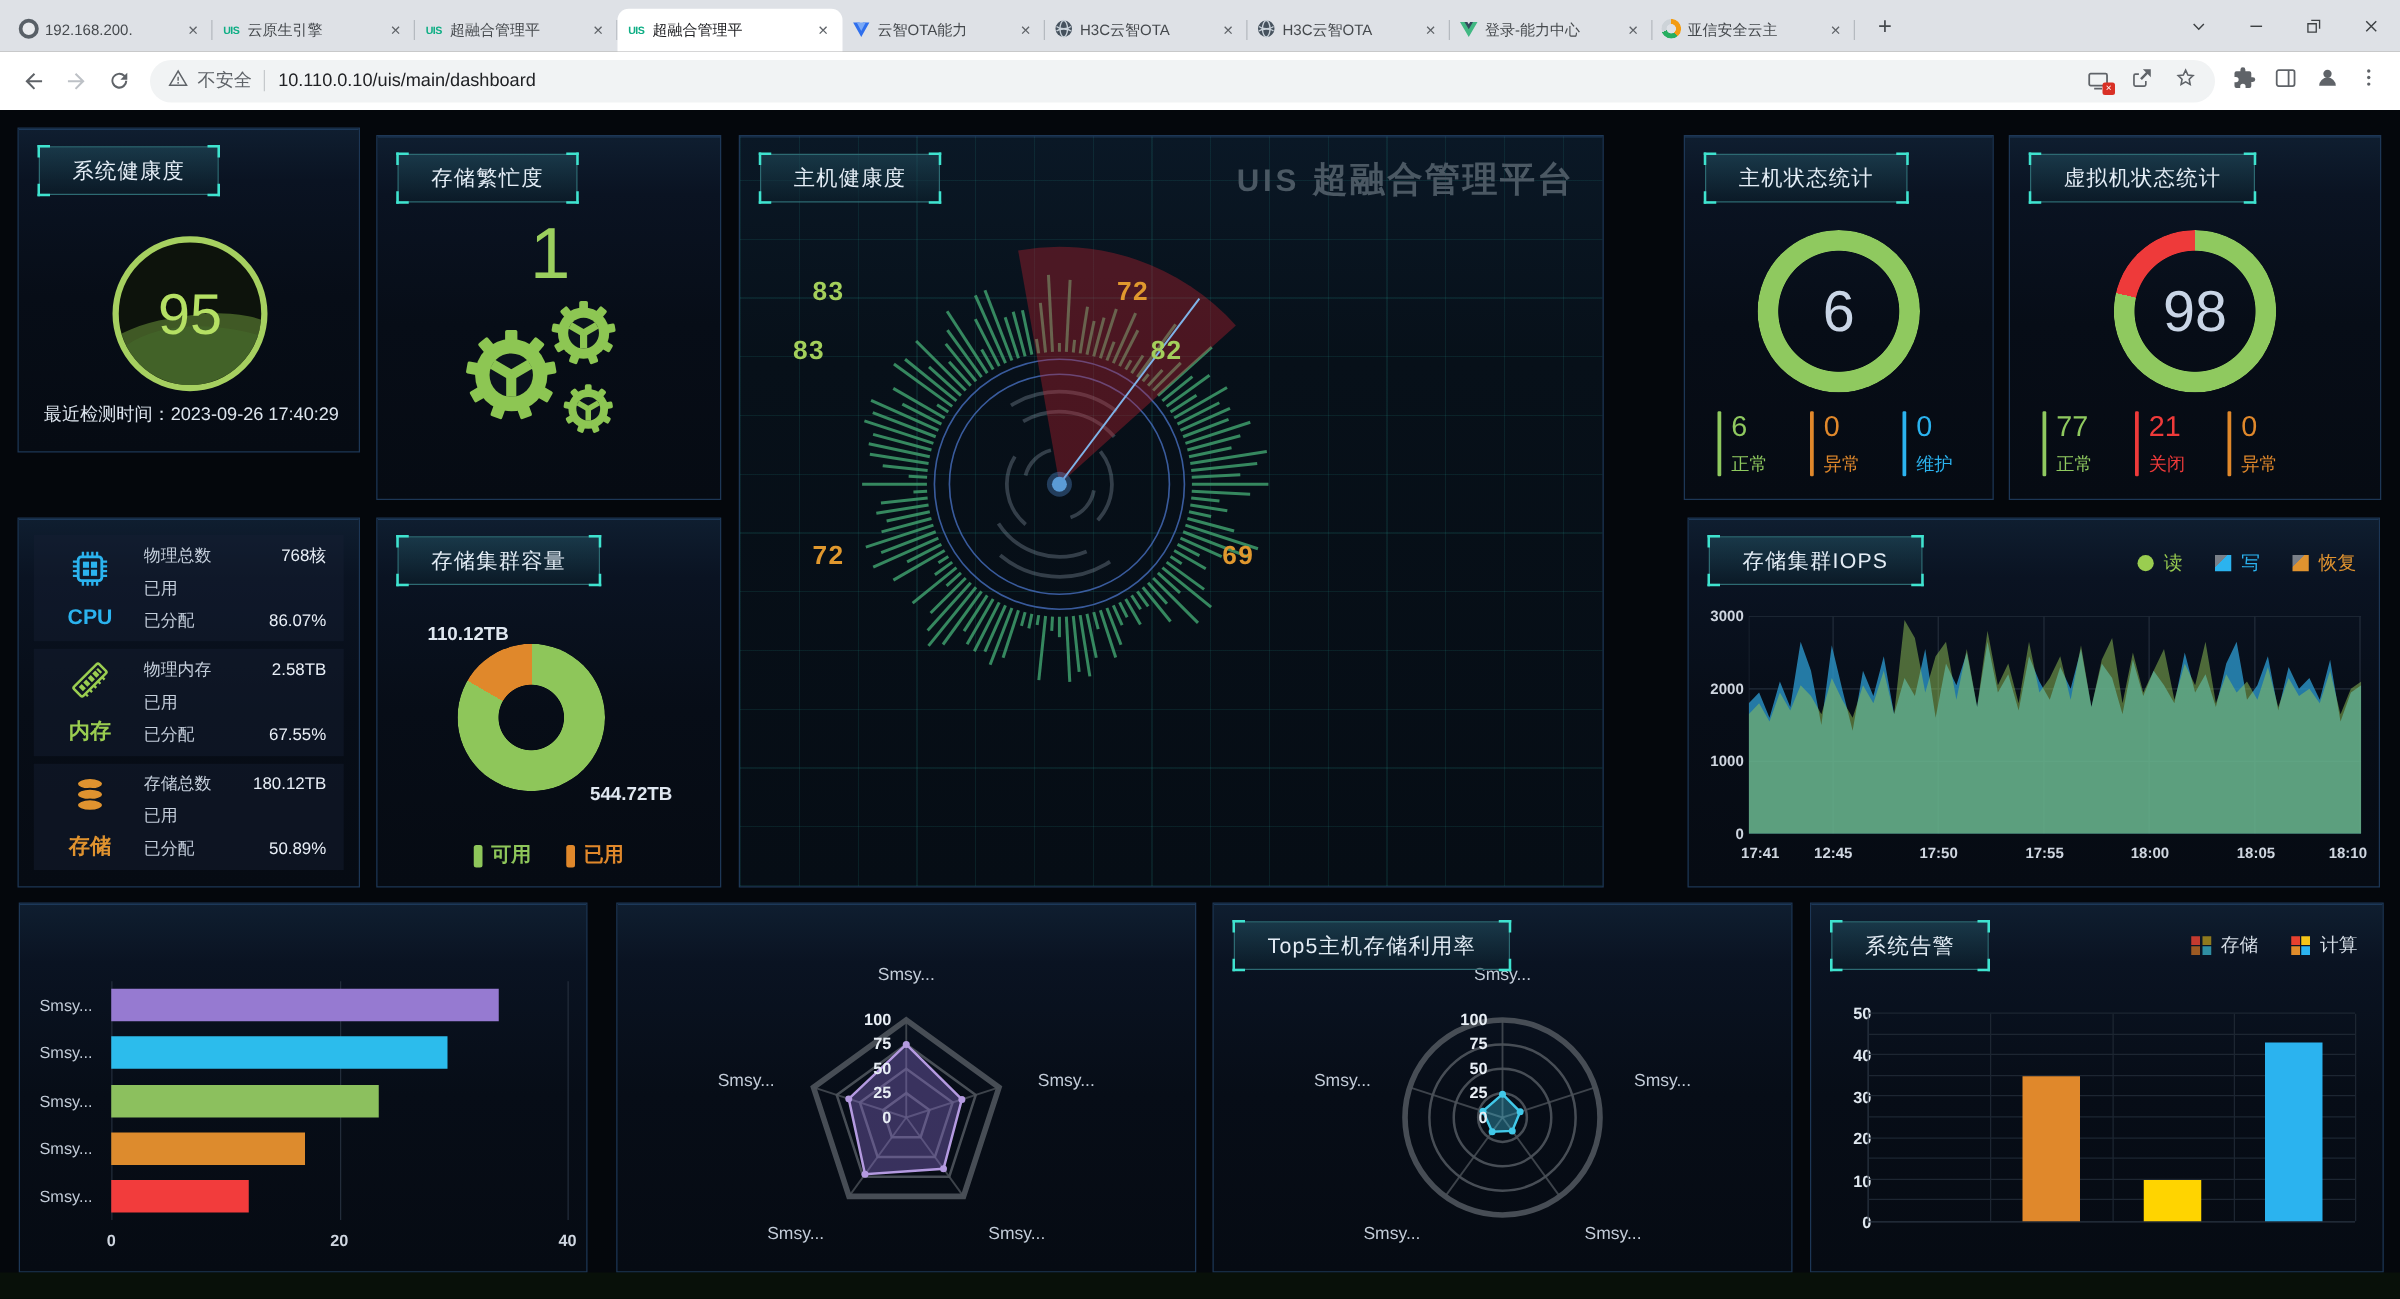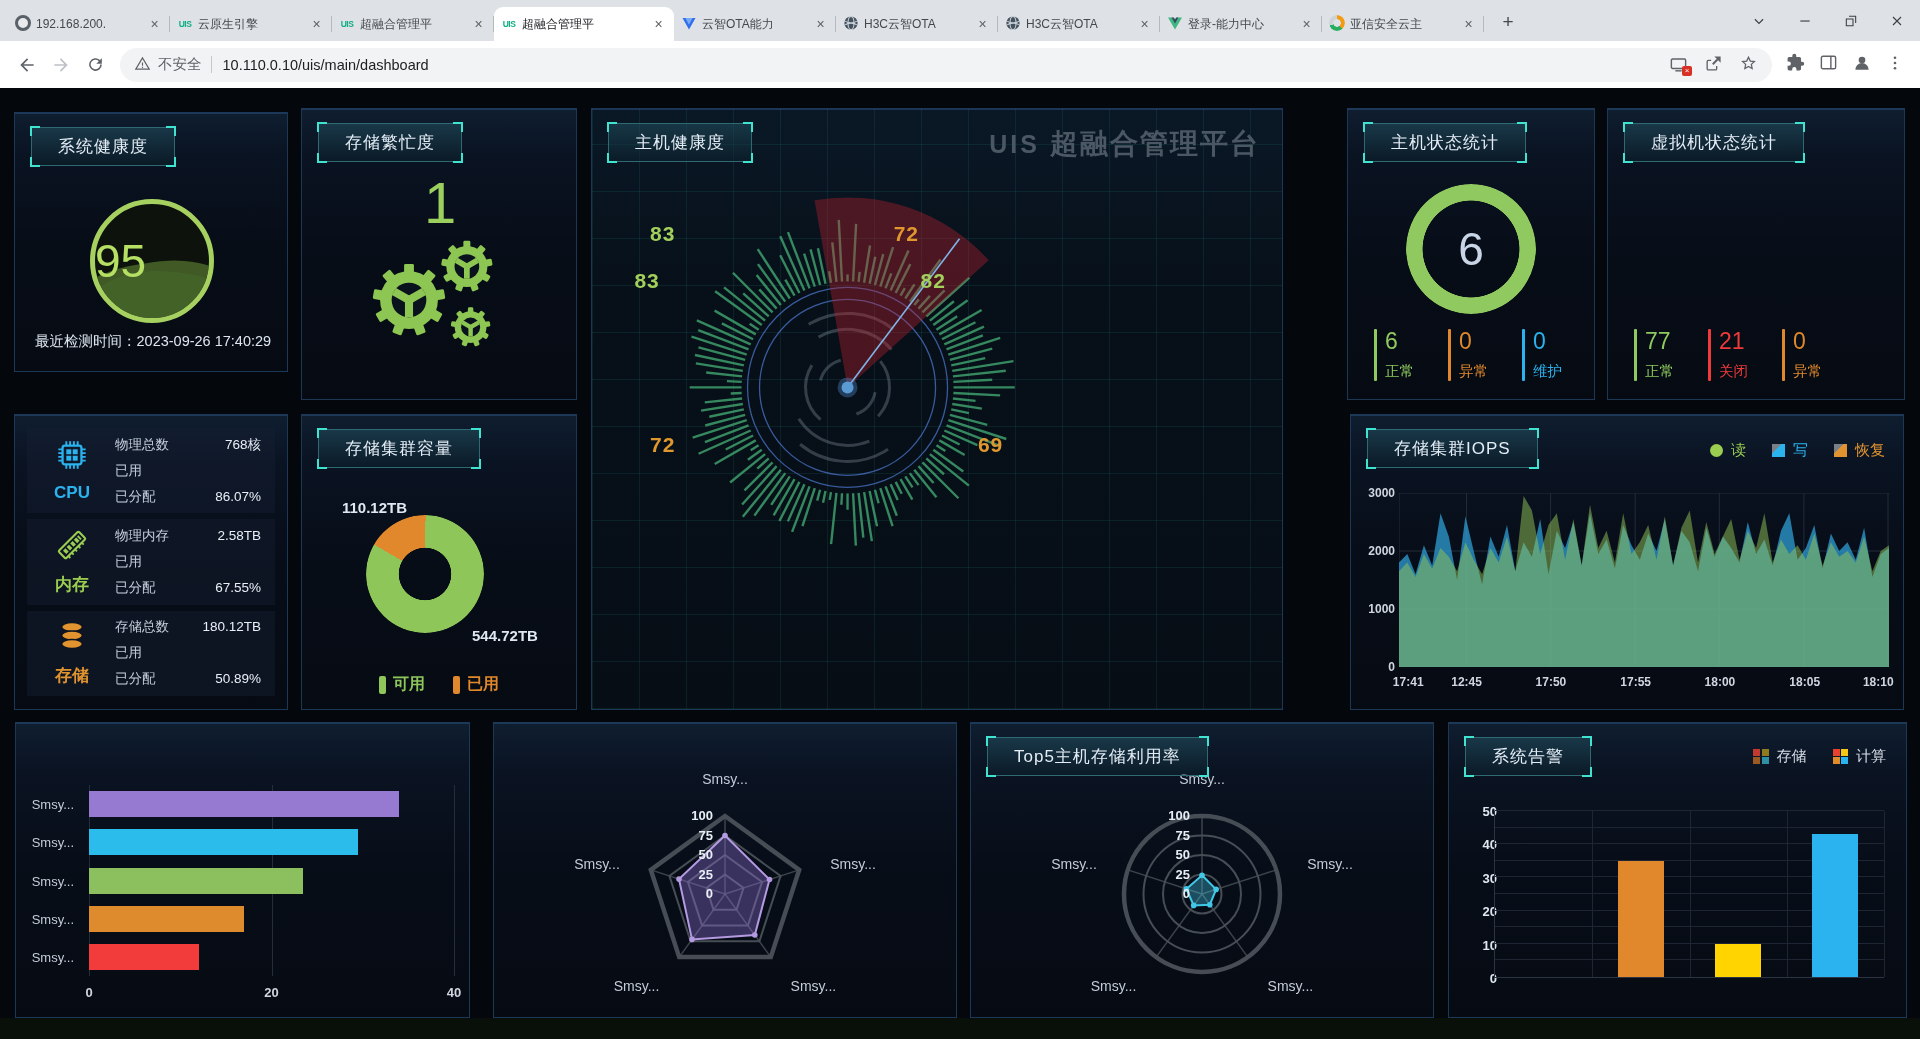--- a/index.html
+++ b/index.html
@@ -32,38 +32,38 @@
 
 .page{position:absolute;top:88px;left:0;width:1920px;height:951px;background:#04070c}
 .panel{position:absolute;background:linear-gradient(180deg,#0f1e30 0%,#0a1322 16%,#070d17 52%,#060b13 100%);border:1px solid #1d3756;box-shadow:inset 0 1px 0 rgba(70,130,200,.28)}
 .hdr{position:absolute;top:14px;left:16px;padding:7px 26px;font-size:17px;color:#e4edf6;letter-spacing:1px;background:linear-gradient(180deg,rgba(34,80,96,.55),rgba(12,32,44,.55));border:1px solid #2d6a72;z-index:3}
 .hdr i{position:absolute;width:10px;height:10px;border:2px solid #3fe3cf}
 .hdr .tl{left:-2px;top:-2px;border-right:none;border-bottom:none}
 .hdr .tr{right:-2px;top:-2px;border-left:none;border-bottom:none}
 .hdr .bl{left:-2px;bottom:-2px;border-right:none;border-top:none}
 .hdr .br{right:-2px;bottom:-2px;border-left:none;border-top:none}
 
-#p-health{left:14px;top:24px;width:274px;height:260px}
+#p-health{left:14px;top:14px;width:274px;height:260px}
 #p-busy{left:301px;top:20px;width:276px;height:292px}
 #p-radar{left:591px;top:20px;width:692px;height:602px;background:
  repeating-linear-gradient(0deg,rgba(35,160,150,.13) 0 1px,transparent 1px 47px),
  repeating-linear-gradient(90deg,rgba(35,160,150,.13) 0 1px,transparent 1px 47px),
  linear-gradient(180deg,#0a1826 0%,#071019 30%,#060d15 100%)}
 #p-hoststat{left:1347px;top:20px;width:248px;height:292px}
 #p-vmstat{left:1607px;top:20px;width:298px;height:292px}
 #p-res{left:14px;top:326px;width:274px;height:296px}
 #p-cap{left:301px;top:326px;width:276px;height:296px}
 #p-iops{left:1350px;top:326px;width:554px;height:296px}
 #p-cpu{left:15px;top:634px;width:455px;height:296px}
 #p-mem{left:493px;top:634px;width:464px;height:296px}
 #p-sto{left:970px;top:634px;width:464px;height:296px}
 #p-alerts{left:1448px;top:634px;width:459px;height:296px}
 .strip{position:absolute;left:0;top:930px;width:1920px;height:21px;background:#081009}
 
-.gauge{position:absolute;left:75px;top:86px;width:124px;height:124px;border-radius:50%;border:5px solid #a6d060;background:#0d130c;overflow:hidden;display:flex;align-items:center;justify-content:flex-start}
+.gauge{position:absolute;left:75px;top:86px;width:124px;height:124px;border-radius:50%;border:5px solid #a6d060;background:#0d130c;overflow:hidden;display:flex;align-items:center;justify-content:center}
 .gauge::before{content:'';position:absolute;left:-30%;bottom:-44%;width:160%;height:92%;background:#74a03e;opacity:.5;border-radius:45%;transform:rotate(-9deg)}
 .gauge::after{content:'';position:absolute;left:-12%;bottom:-58%;width:160%;height:98%;background:#44672a;opacity:.65;border-radius:48%;transform:rotate(7deg)}
 .gauge-val{position:relative;z-index:2;font-size:46px;color:#b5e064}
 .check-time{position:absolute;bottom:20px;left:20px;font-size:14.5px;color:#dde5ee}
 
 .busy-one{position:absolute;left:122px;top:60px;font-size:58px;color:#9bcf5e}
 #gears{position:absolute;left:60px;top:122px;width:150px;height:140px}
 
 .wm{position:absolute;top:16px;right:22px;display:flex;gap:10px;align-items:baseline;z-index:3}
 .wm-brand{font-size:25px;font-weight:bold;color:#4b5863;letter-spacing:3px}
@@ -508,20 +508,24 @@
           <div>
             <div class="stat-val" style="color: rgb(43, 179, 239);">0</div>
             <div class="stat-label" style="color: rgb(43, 179, 239);">维护</div>
           </div>
         </div>
       </div>
   </div>
 
   <div class="panel" id="p-vmstat">
     <div class="hdr"><i class="tl"></i><i class="tr"></i><i class="bl"></i><i class="br"></i><span>虚拟机状态统计</span></div>
+    <div class="ring-wrap">
+        <div class="ring" id="vm-ring" style="background: conic-gradient(from 283deg, rgb(238, 58, 58) 0deg, rgb(238, 58, 58) 77.1429deg, rgb(143, 201, 95) 77.1429deg, rgb(143, 201, 95) 360deg); mask: radial-gradient(closest-side, transparent 74%, rgb(0, 0, 0) 75%);"></div>
+        <div class="ring-num">98</div>
+      </div>
     <div class="stats" id="vm-stats">
         <div class="stat">
           <span class="stat-bar" style="background: rgb(143, 201, 95);"></span>
           <div>
             <div class="stat-val" style="color: rgb(143, 201, 95);">77</div>
             <div class="stat-label" style="color: rgb(143, 201, 95);">正常</div>
           </div>
         </div>
         <div class="stat">
           <span class="stat-bar" style="background: rgb(238, 58, 58);"></span>

